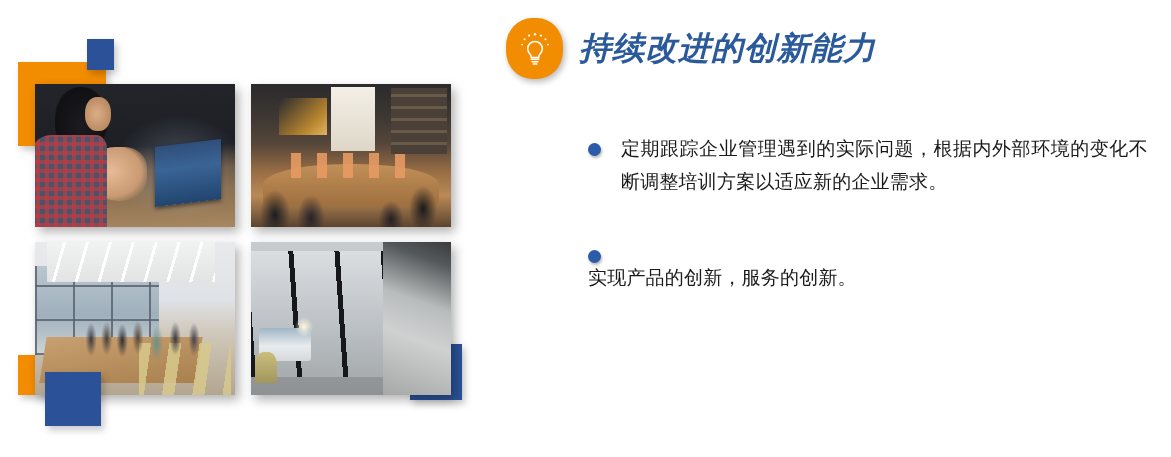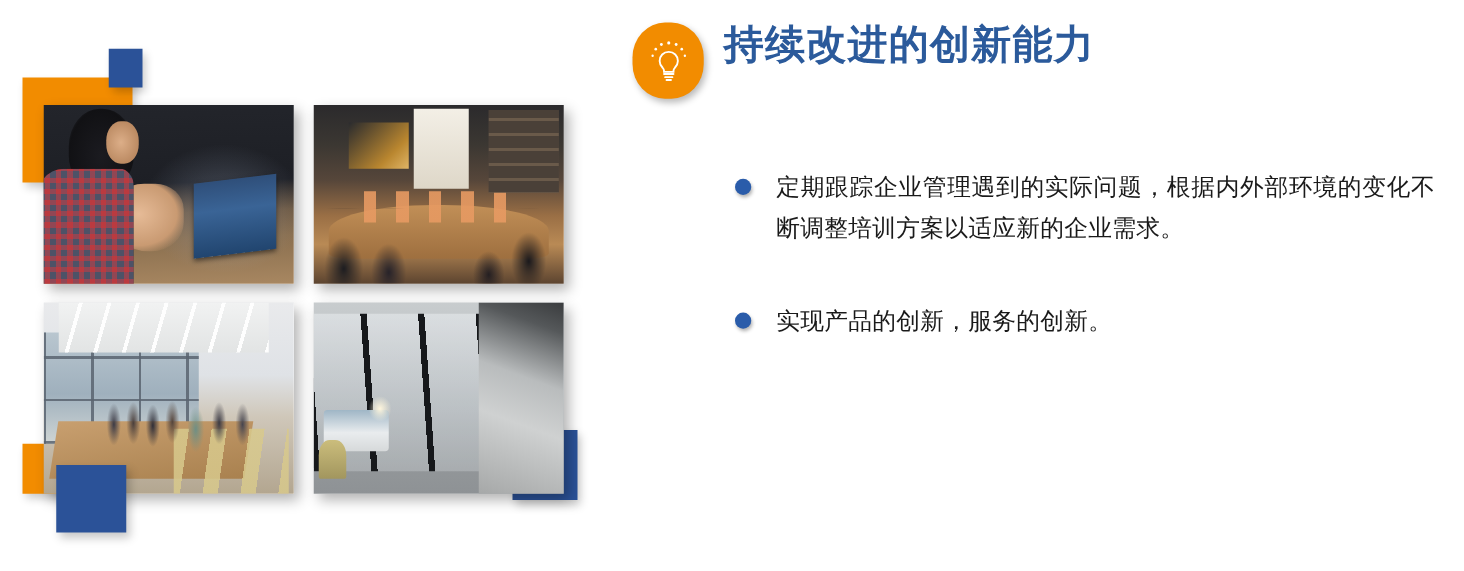--- a/index.html
+++ b/index.html
@@ -315,21 +315,23 @@
     top: 0;
     width: 671px;
     height: 457px;
   }
 
   .headline-row {
     position: absolute;
     left: 6px;
     top: 18px;
     display: flex;
+    align-items: center;
     gap: 16px;
+    font-style: italic;
   }
 
   .bulb-badge {
     width: 57px;
     height: 61px;
     border-radius: 26px / 28px;
     background: #F28C00;
     box-shadow: 2px 3px 6px rgba(0,0,0,0.28);
     display: flex;
     align-items: center;
@@ -350,22 +352,23 @@
   .bullets {
     position: absolute;
     left: 88px;
     top: 134px;
     width: 560px;
   }
   .bullet {
     display: flex;
     align-items: flex-start;
     margin-bottom: 40px;
-  }
-  .bullet:last-child { margin-bottom: 12px; }
+    font-family: Liberation Mono, monospace;
+  }
+  .bullet:last-child { margin-bottom: 12px; flex-direction: column; }
 
   .dot {
     flex: 0 0 auto;
     width: 13px;
     height: 13px;
     border-radius: 50%;
     background: #2A5CAA;
     margin-top: 9px;
     margin-right: 20px;
     box-shadow: 1px 2px 3px rgba(0,0,0,0.30);

